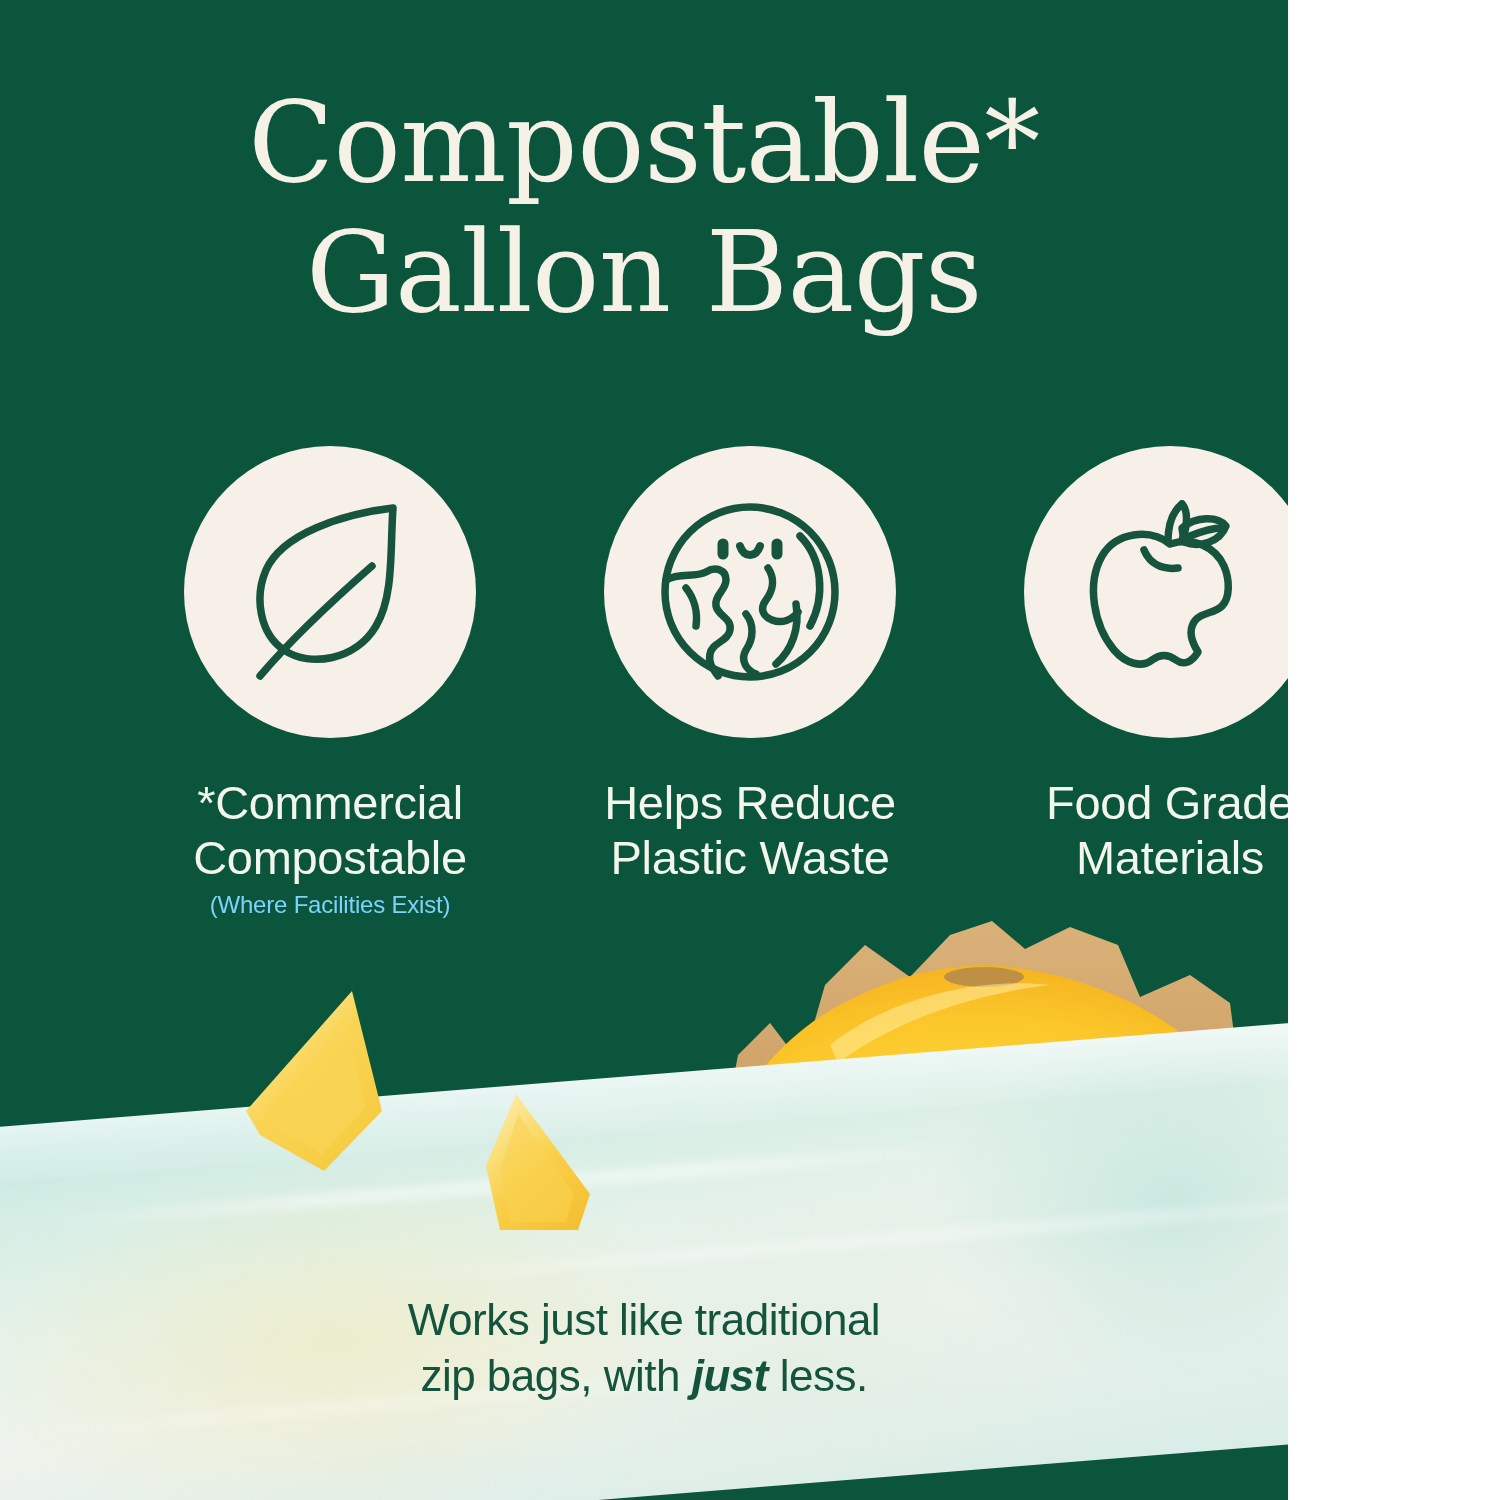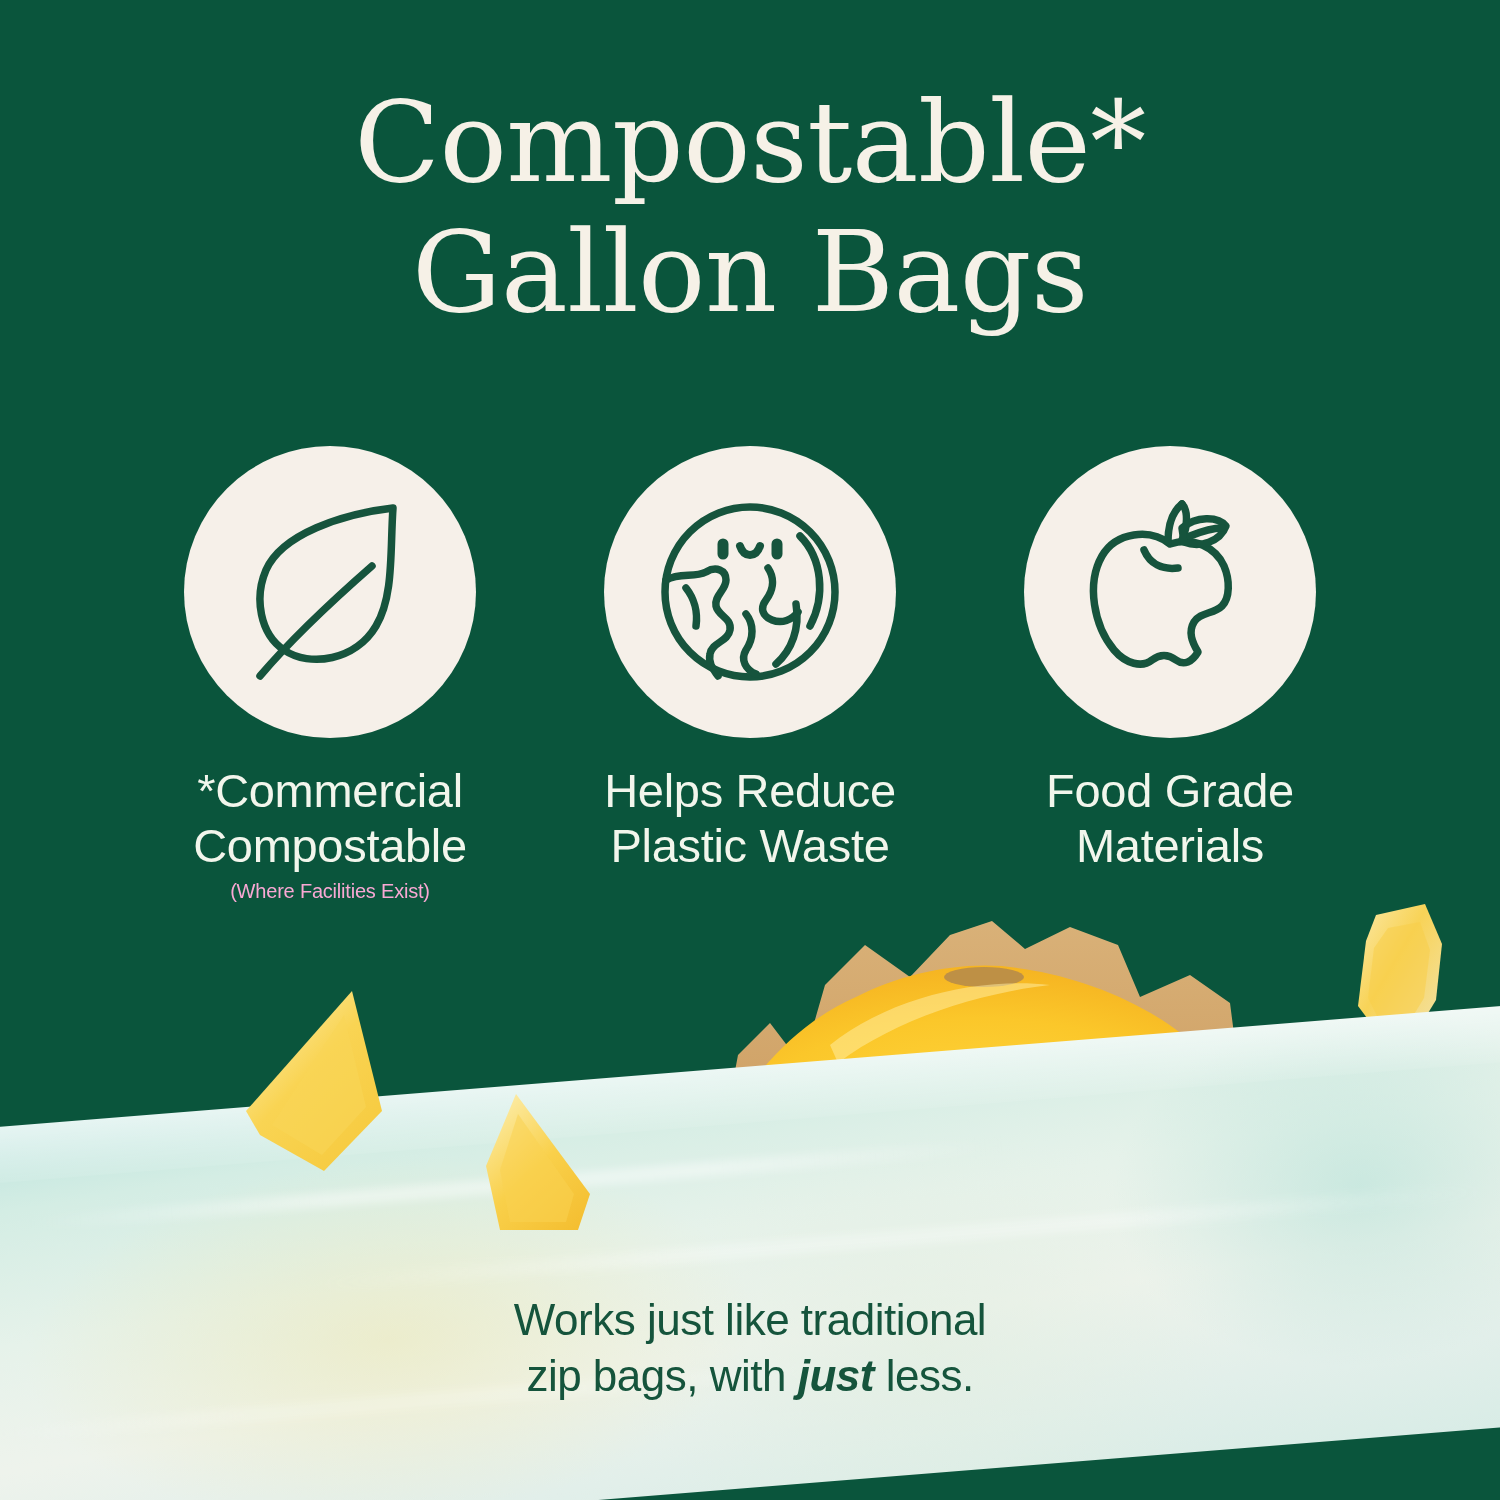--- a/index.html
+++ b/index.html
@@ -3,21 +3,21 @@
 <meta charset="utf-8">
 <style>
   html,body{margin:0;padding:0;}
   body{
     width:1500px;height:1500px;
     font-family:"Liberation Sans", sans-serif;
     overflow:hidden;
   }
   .stage{
     position:relative;
-    width:1500px;height:1500px;
+    width:1288px;height:1500px;
     background:#0A553C;
     overflow:hidden;
   }
 
   
   .headline{
     position:absolute;
     left:0;right:0;top:78px;
     text-align:center;
     color:#F6F1E7;
@@ -46,32 +46,32 @@
   }
   .badge{
     width:292px;height:292px;
     border-radius:50%;
     background:#F6F0E9;
     display:flex;align-items:center;justify-content:center;
     flex:0 0 auto;
   }
   .badge svg{display:block;}
   .feat-label{
-    margin-top:26px;
+    margin-top:38px;
     color:#F2F6EC;
     font-size:47px;
     line-height:1.16;
     text-align:center;
     white-space:pre-line;
     letter-spacing:-0.3px;
   }
   .feat-sub{
     margin-top:6px;
-    color:#f9a8d4;
-    font-size:20px;
+    color:#7dd3fc;
+    font-size:24px;
     line-height:1.2;
     text-align:center;
     letter-spacing:-0.2px;
   }
 
   
   .chunk{position:absolute;}
 
   
   .bag{

